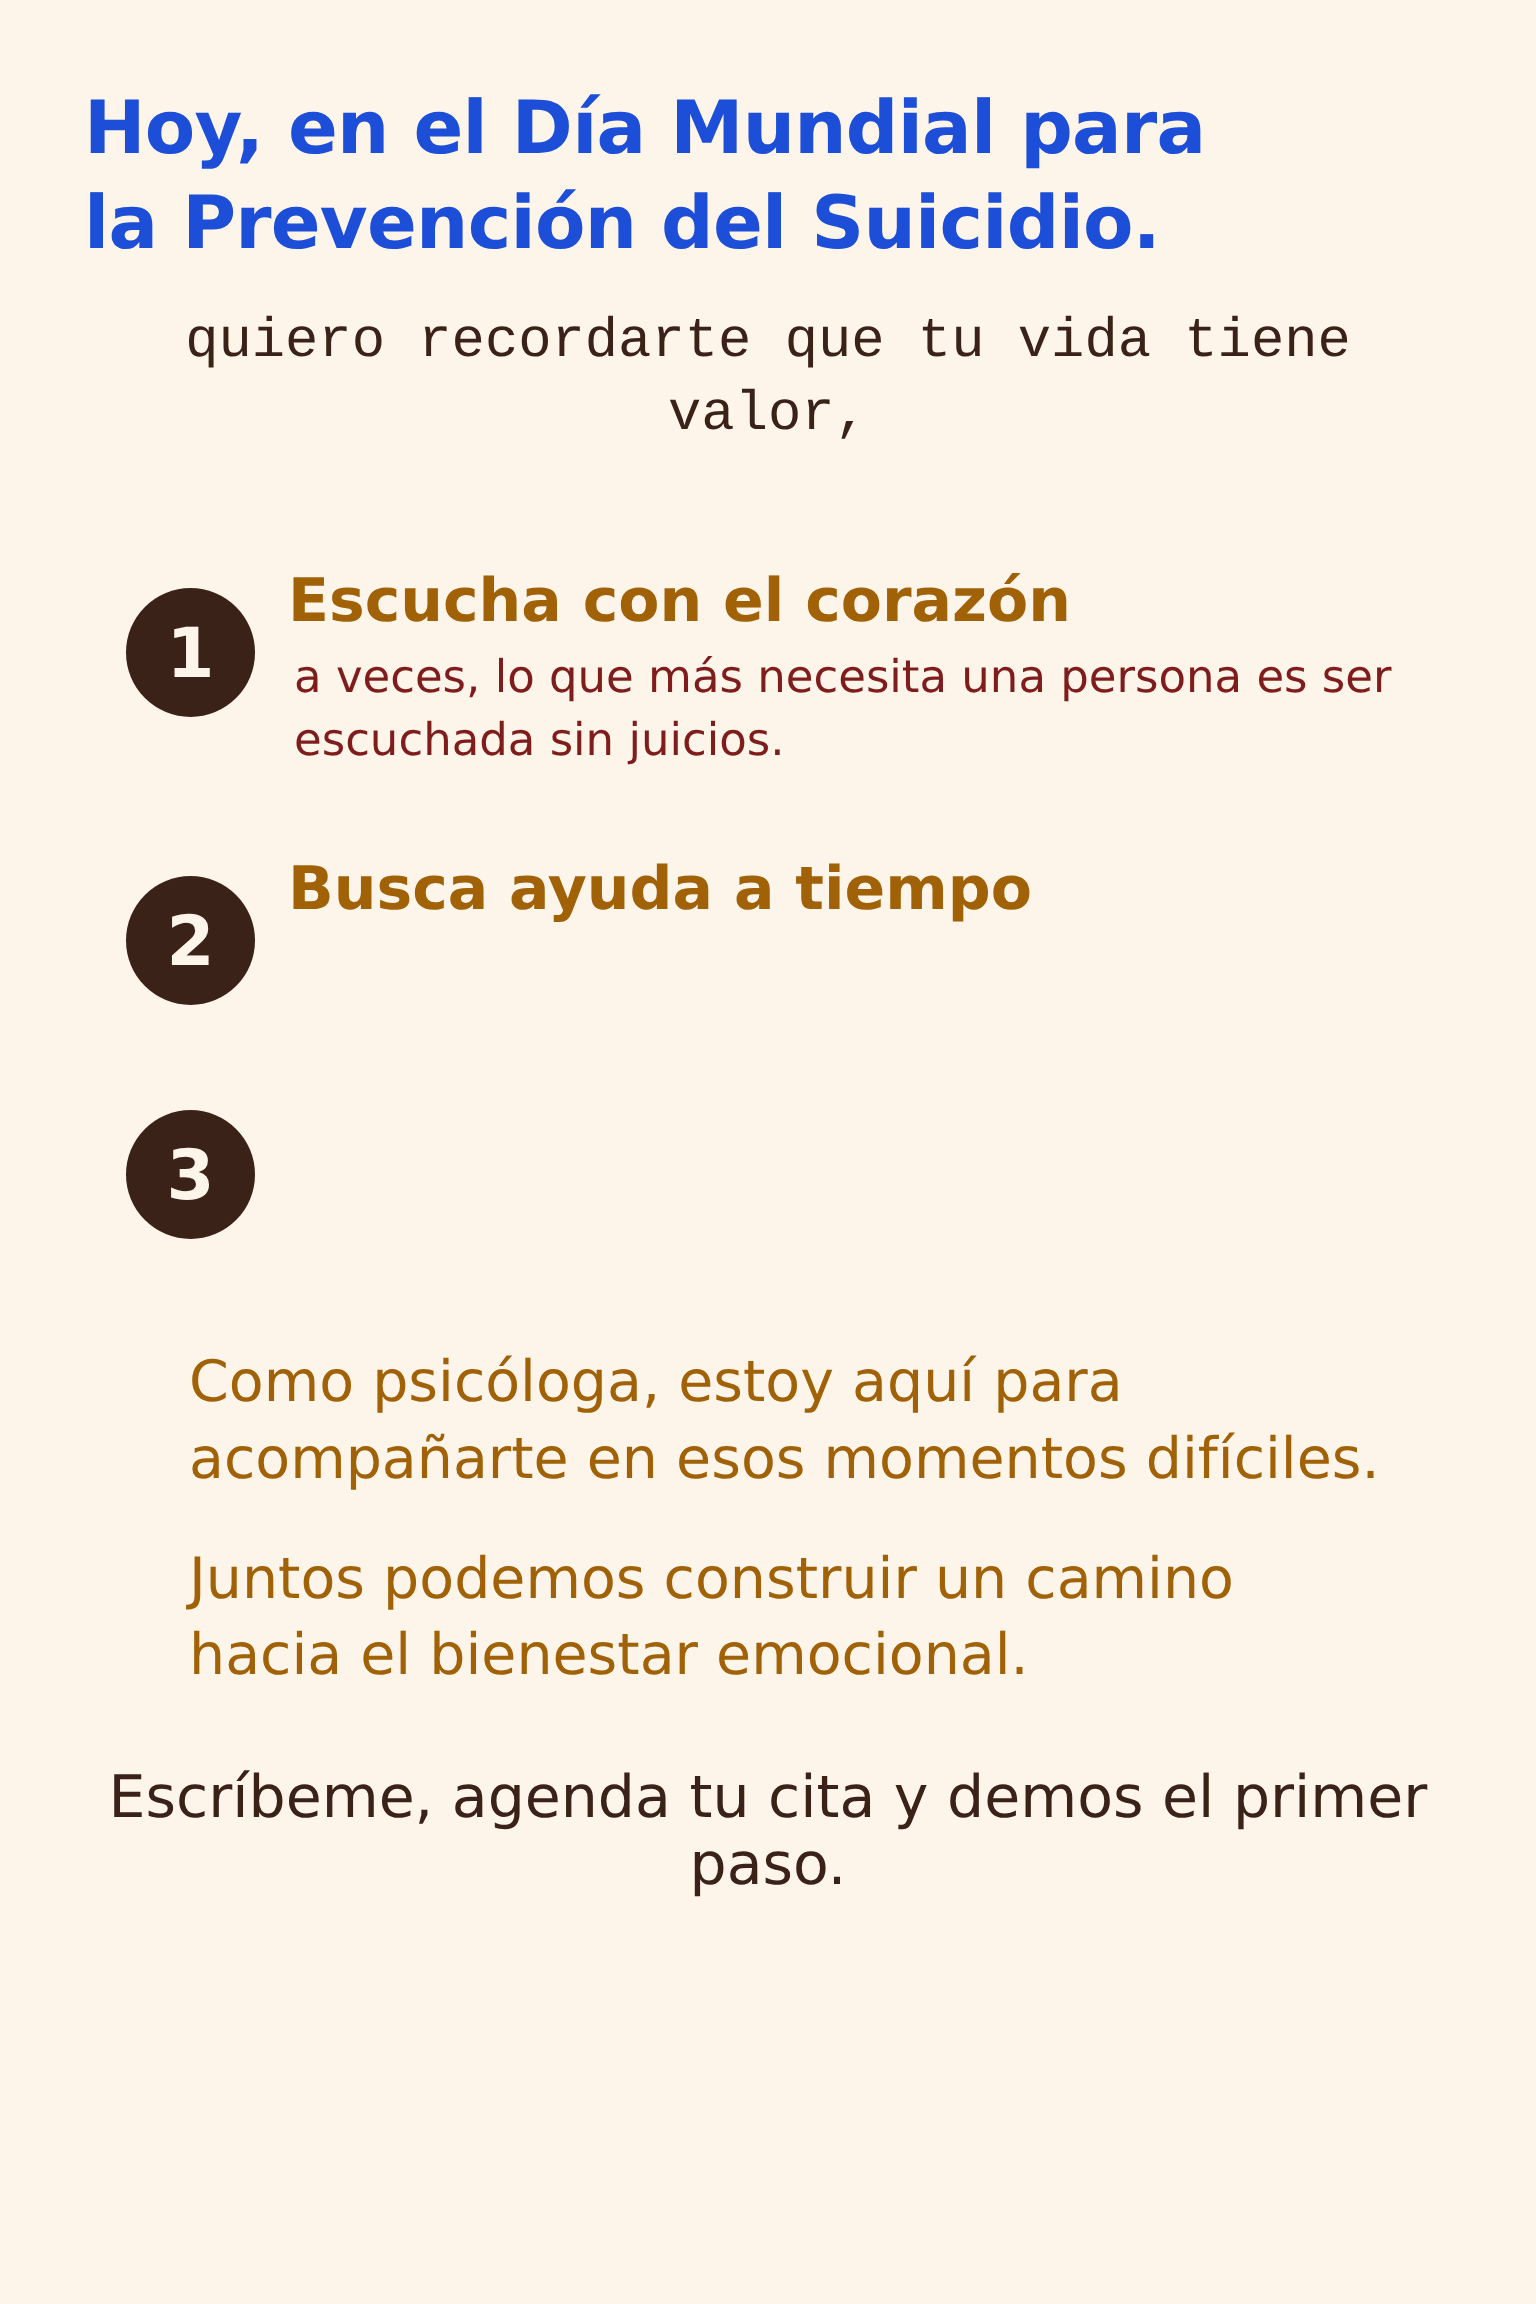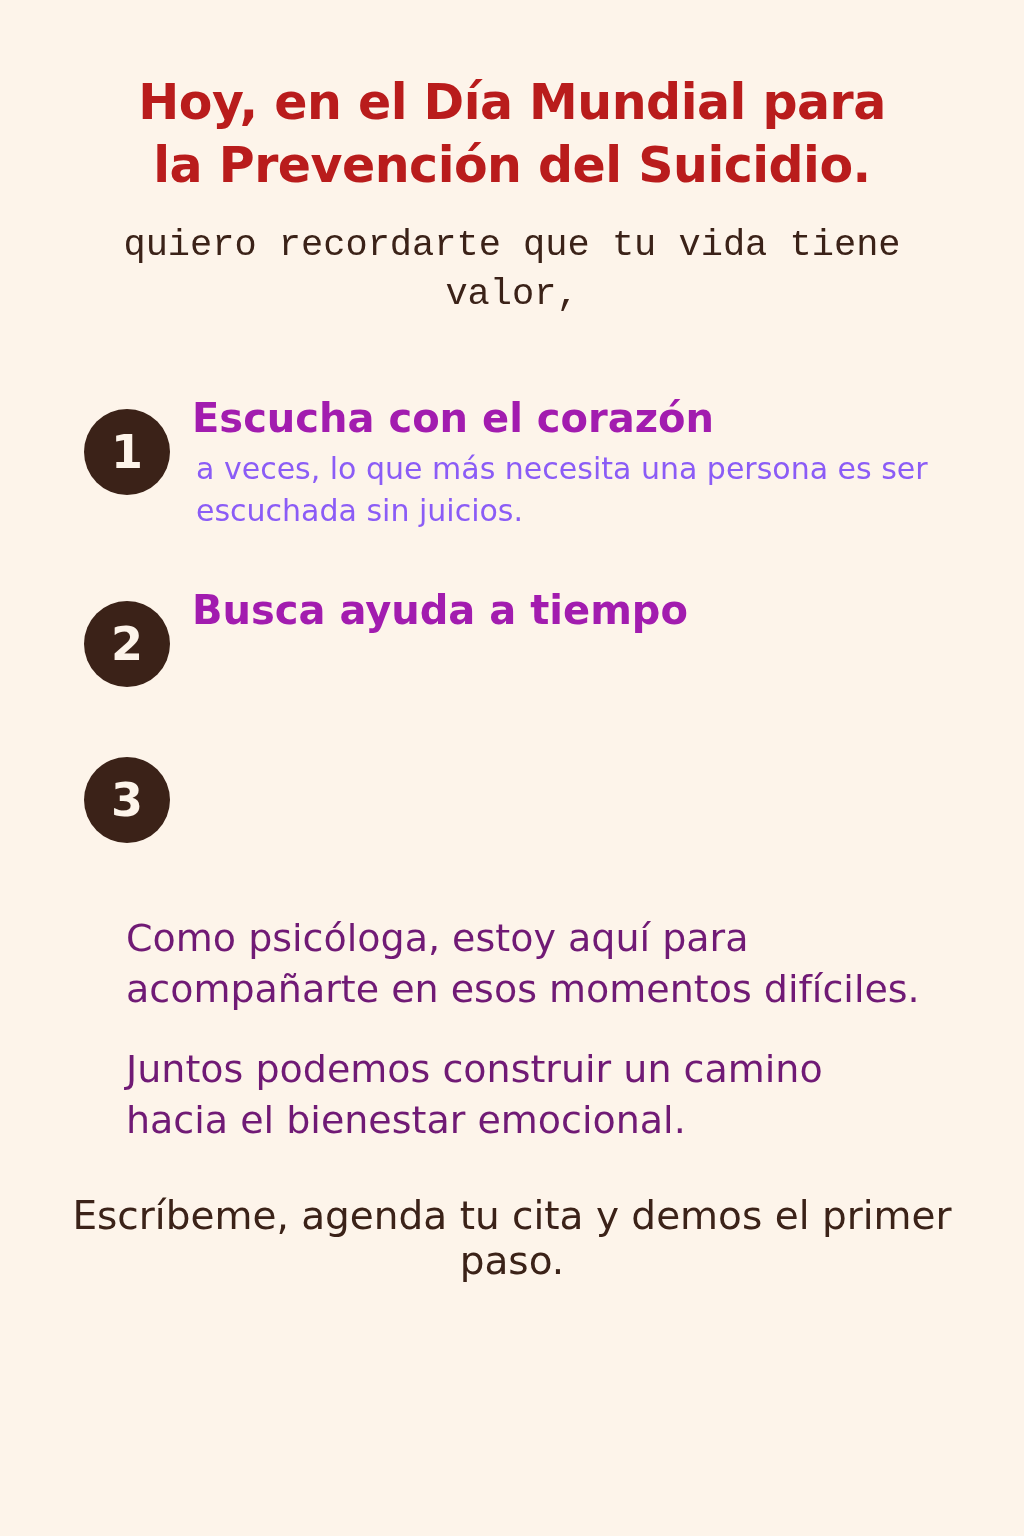--- a/index.html
+++ b/index.html
@@ -16,27 +16,27 @@
   }
   .poster {
     width: 1024px;
     height: 1536px;
     box-sizing: border-box;
     padding: 52px 56px 40px 56px;
     display: flex;
     flex-direction: column;
   }
   .headline {
-    text-align: center;
+    text-align: left;
     font-weight: bold;
     font-size: 49px;
     line-height: 1.28;
     letter-spacing: -0.5px;
-    color: #b91c1c;
-    margin: 20px 0 0 0;
+    color: #1d4ed8;
+    margin: 3px 0 0 0;
   }
   .headline .line {
     display: block;
   }
   .subhead {
     text-align: center;
     font-size: 37px;
     line-height: 1.32;
     color: #3b2218;
     margin-top: 24px;
@@ -73,40 +73,40 @@
     margin-top: 16px;
   }
   .step-text {
     flex: 1 1 auto;
     padding-top: 2px;
   }
   .step-title {
     font-size: 40px;
     font-weight: bold;
     line-height: 1.18;
-    color: #a21caf;
+    color: #a16207;
     margin: 0;
   }
   .step-desc {
     font-size: 30px;
     line-height: 1.38;
-    color: #8b5cf6;
+    color: #7f1d1d;
     margin: 6px 0 0 4px;
     font-weight: 400;
   }
   .closing {
     margin-top: 70px;
     padding-left: 70px;
     padding-right: 40px;
   }
   .closing p {
     font-size: 38px;
     line-height: 1.33;
     margin: 0 0 30px 0;
-    color: #701a75;
+    color: #a16207;
   }
   .cta {
     margin-top: 18px;
     text-align: center;
     font-size: 39px;
     color: #3b2218;
   }
 </style>
 </head>
 <body>

